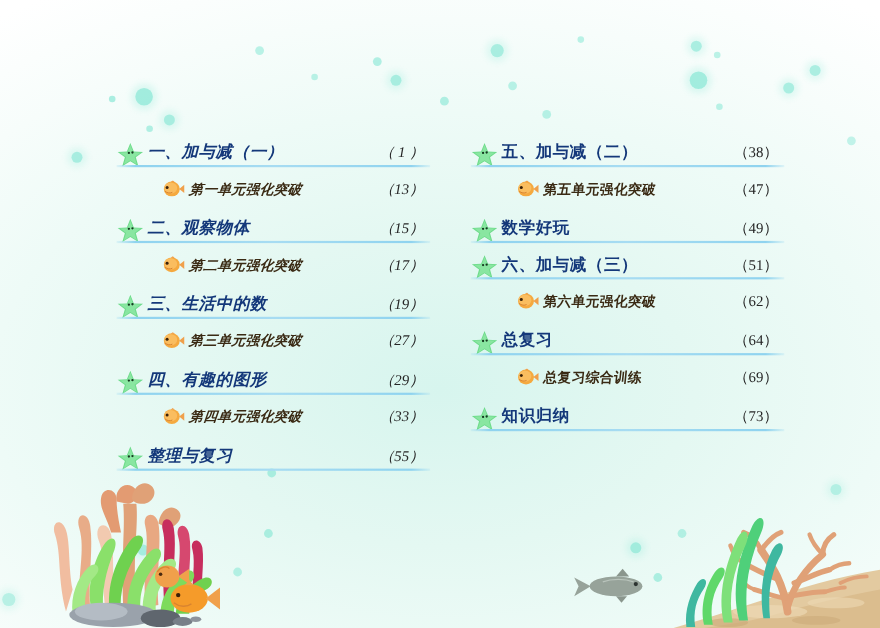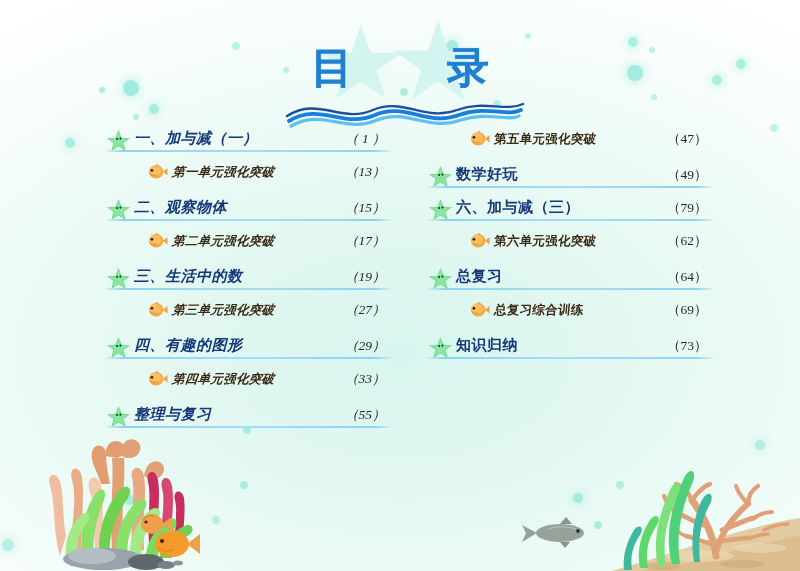--- a/index.html
+++ b/index.html
@@ -102,30 +102,20 @@
       <div class="bub" style="left: 131px; top: 519px; width: 8px; height: 8px; opacity: 0.4; background: rgb(95, 224, 200);"></div>
       <div class="bub soft" style="left: 150px; top: 540px; width: 10px; height: 10px; opacity: 0.45; background: rgb(95, 224, 200);"></div>
       <div class="bub" style="left: 212px; top: 516px; width: 8px; height: 8px; opacity: 0.4; background: rgb(95, 224, 200);"></div>
       <div class="bub soft" style="left: 2px; top: 539px; width: 12px; height: 12px; opacity: 0.4; background: rgb(95, 224, 200);"></div>
       <div class="bub soft" style="left: 573px; top: 493px; width: 10px; height: 10px; opacity: 0.5; background: rgb(95, 224, 200);"></div>
       <div class="bub" style="left: 594px; top: 521px; width: 8px; height: 8px; opacity: 0.45; background: rgb(95, 224, 200);"></div>
       <div class="bub" style="left: 616px; top: 481px; width: 8px; height: 8px; opacity: 0.4; background: rgb(95, 224, 200);"></div>
       <div class="bub soft" style="left: 755px; top: 440px; width: 10px; height: 10px; opacity: 0.4; background: rgb(95, 224, 200);"></div>
     </div>
 
-  <div id="title-block">
-    <div id="tstar-left" class="tstar"></div>
-    <div id="tstar-right" class="tstar"></div>
-    <div id="title-text">目　录</div>
-    <svg id="title-wave" viewBox="0 0 240 42">
-      <path d="M2,26 C34,6 56,34 88,20 C118,7 140,32 172,20 C200,10 220,22 238,14" fill="none" stroke="#1b4f9e" stroke-width="2.4" stroke-linecap="round"></path>
-      <path d="M4,31 C36,12 58,39 90,25 C120,12 142,37 174,25 C202,15 222,27 236,20" fill="none" stroke="#1a7fd8" stroke-width="3.8" stroke-linecap="round"></path>
-      <path d="M6,36 C38,18 60,44 92,30 C122,18 144,42 176,30 C204,21 224,32 234,26" fill="none" stroke="#5fc0ef" stroke-width="3.2" stroke-linecap="round"></path>
-    </svg>
-  </div>
 
   <div class="col" id="col-left">
       <div class="r-line row-main" style="margin-bottom: 11px;">
         <span class="icon star-icon"><svg viewBox="0 0 26 24">
             <path d="M13,1 L16.3,9.2 L25,9.6 L18.2,14.6 L20.6,23 L13,18.2 L5.4,23 L7.8,14.6 L1,9.6 L9.7,9.2 Z" fill="#6fdc8c"></path>
             <path d="M13,3 L15.6,9.8 L22.6,10.2 L17,14.4 L19,21.2 L13,17.3 L7,21.2 L9,14.4 L3.4,10.2 L10.4,9.8 Z" fill="#8ee8a4" opacity=".85"></path>
             <circle cx="11.6" cy="10.4" r="1.1" fill="#14381f"></circle>
             <circle cx="15" cy="10" r="1.1" fill="#14381f"></circle>
           </svg></span>
         <span class="lbl lbl-main">一、加与减（一）</span>
@@ -228,20 +218,32 @@
             <circle cx="11.6" cy="10.4" r="1.1" fill="#14381f"></circle>
             <circle cx="15" cy="10" r="1.1" fill="#14381f"></circle>
           </svg></span>
         <span class="lbl lbl-main">整理与复习</span>
         <span class="dots dots-main" style="left: 110px; width: 125px; right: auto;">······································································</span>
         <span class="pg">（55）</span>
         <span class="rule" style="background: linear-gradient(90deg, rgba(150, 215, 240, 0.2) 0%, rgb(143, 211, 239) 6%, rgb(167, 220, 242) 50%, rgb(143, 211, 239) 94%, rgba(150, 215, 240, 0.2) 100%);"></span>
       </div>
     </div>
   <div class="col" id="col-right">
+      <div class="r-line row-main" style="margin-bottom: 11px;">
+        <span class="icon star-icon"><svg viewBox="0 0 26 24">
+            <path d="M13,1 L16.3,9.2 L25,9.6 L18.2,14.6 L20.6,23 L13,18.2 L5.4,23 L7.8,14.6 L1,9.6 L9.7,9.2 Z" fill="#6fdc8c"></path>
+            <path d="M13,3 L15.6,9.8 L22.6,10.2 L17,14.4 L19,21.2 L13,17.3 L7,21.2 L9,14.4 L3.4,10.2 L10.4,9.8 Z" fill="#8ee8a4" opacity=".85"></path>
+            <circle cx="11.6" cy="10.4" r="1.1" fill="#14381f"></circle>
+            <circle cx="15" cy="10" r="1.1" fill="#14381f"></circle>
+          </svg></span>
+        <span class="lbl lbl-main">五、加与减（二）</span>
+        <span class="dots dots-main" style="left: 156px; width: 79px; right: auto;">······································································</span>
+        <span class="pg">（38）</span>
+        <span class="rule" style="background: linear-gradient(90deg, rgba(150, 215, 240, 0.2) 0%, rgb(143, 211, 239) 6%, rgb(167, 220, 242) 50%, rgb(143, 211, 239) 94%, rgba(150, 215, 240, 0.2) 100%);"></span>
+      </div>
       <div class="r-line row-sub" style="margin-bottom: 14px;">
         <span class="icon fish-icon"><svg viewBox="0 0 22 17">
             <ellipse cx="9" cy="8.5" rx="8" ry="7.4" fill="#f5a93f"></ellipse>
             <ellipse cx="8" cy="7.6" rx="6.4" ry="5.6" fill="#fbc268" opacity=".8"></ellipse>
             <path d="M16.4,8.5 L21.5,4.4 L21.5,12.6 Z" fill="#f0a04b"></path>
             <path d="M8,1.5 L12,1.9 L10,-0.2 Z" fill="#f0a04b"></path>
             <circle cx="4.3" cy="7" r="1.5" fill="#3a2008"></circle>
             <path d="M2.2,10.8 C4.4,12.8 7.6,13.1 9.6,11.9" fill="none" stroke="#d98430" stroke-width="1"></path>
           </svg></span>
         <span class="lbl lbl-sub">第五单元强化突破</span>
@@ -262,21 +264,21 @@
       </div>
       <div class="r-line row-main" style="margin-bottom: 11px;">
         <span class="icon star-icon"><svg viewBox="0 0 26 24">
             <path d="M13,1 L16.3,9.2 L25,9.6 L18.2,14.6 L20.6,23 L13,18.2 L5.4,23 L7.8,14.6 L1,9.6 L9.7,9.2 Z" fill="#6fdc8c"></path>
             <path d="M13,3 L15.6,9.8 L22.6,10.2 L17,14.4 L19,21.2 L13,17.3 L7,21.2 L9,14.4 L3.4,10.2 L10.4,9.8 Z" fill="#8ee8a4" opacity=".85"></path>
             <circle cx="11.6" cy="10.4" r="1.1" fill="#14381f"></circle>
             <circle cx="15" cy="10" r="1.1" fill="#14381f"></circle>
           </svg></span>
         <span class="lbl lbl-main">六、加与减（三）</span>
         <span class="dots dots-main" style="left: 156px; width: 79px; right: auto;">······································································</span>
-        <span class="pg">（79）</span>
+        <span class="pg">（51）</span>
         <span class="rule" style="background: linear-gradient(90deg, rgba(150, 215, 240, 0.2) 0%, rgb(143, 211, 239) 6%, rgb(167, 220, 242) 50%, rgb(143, 211, 239) 94%, rgba(150, 215, 240, 0.2) 100%);"></span>
       </div>
       <div class="r-line row-sub" style="margin-bottom: 14px;">
         <span class="icon fish-icon"><svg viewBox="0 0 22 17">
             <ellipse cx="9" cy="8.5" rx="8" ry="7.4" fill="#f5a93f"></ellipse>
             <ellipse cx="8" cy="7.6" rx="6.4" ry="5.6" fill="#fbc268" opacity=".8"></ellipse>
             <path d="M16.4,8.5 L21.5,4.4 L21.5,12.6 Z" fill="#f0a04b"></path>
             <path d="M8,1.5 L12,1.9 L10,-0.2 Z" fill="#f0a04b"></path>
             <circle cx="4.3" cy="7" r="1.5" fill="#3a2008"></circle>
             <path d="M2.2,10.8 C4.4,12.8 7.6,13.1 9.6,11.9" fill="none" stroke="#d98430" stroke-width="1"></path>

